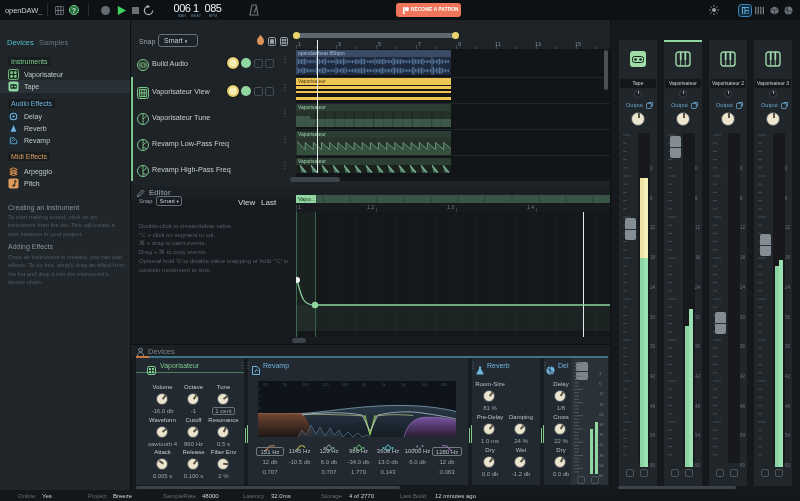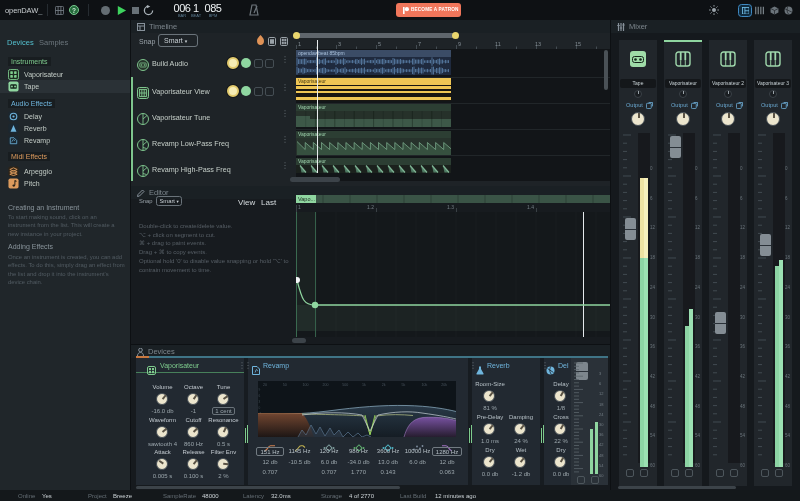--- a/index.html
+++ b/index.html
@@ -166,28 +166,20 @@
           <ellipse cx="6.3" cy="8.3" rx="1.5" ry="1.2" fill="#2d2418"></ellipse>
         </svg></div>
     <div class="abs" style="left:24px;top:180px;color:#c3ccc6;">Pitch</div>
   </div>
   <div class="abs" style="left:8px;top:204px;width:114px;font-size:7px;color:#89949b;">Creating an Instrument</div>
   <div class="abs" style="left:8px;top:213px;width:130px;font-size:5.9px;line-height:8.3px;color:#525c63;white-space:nowrap;">To start making sound, click on an<br>instrument from the list. This will create a<br>new instance in your project.</div>
   <div class="abs" style="left:8px;top:243px;width:114px;font-size:7px;color:#89949b;">Adding Effects</div>
   <div class="abs" style="left:8px;top:253px;width:130px;font-size:5.9px;line-height:8.3px;color:#525c63;white-space:nowrap;">Once an instrument is created, you can add<br>effects. To do this, simply drag an effect from<br>the list and drop it into the instrument's<br>device chain.</div>
 
   <div class="abs" style="left:131px;top:20px;width:479px;height:166px;background:#1e2327;"></div>
-  <div class="phead" style="left:131px;top:20px;width:479px;">
-    <svg width="8" height="8" viewBox="0 0 8 8">
-        <rect x="0.5" y="0.5" width="7" height="7" fill="none" stroke="#87919a"></rect>
-        <line x1="0.5" y1="3" x2="7.5" y2="3" stroke="#87919a"></line>
-        <line x1="3" y1="3" x2="3" y2="7.5" stroke="#87919a"></line>
-      </svg>
-    Timeline
-  </div>
 
   <div class="abs" style="left:139px;top:38px;font-size:7px;color:#9aa3aa;">Snap</div>
   <div class="abs" style="left:158px;top:34px;width:40px;height:13px;border:1px solid #6a737a;border-radius:3px;font-size:7px;color:#c9d0d5;line-height:11px;padding-left:5px;white-space:nowrap;overflow:hidden;">Smart <span style="font-size:5px;">▾</span></div>
   <svg class="abs" style="left:256px;top:35px" width="9" height="11" viewBox="0 0 9 11">
       <path d="M4.5 0 C6 2 8 3 8 6 C8 8.5 6.5 10 4.5 10 C2.5 10 1 8.5 1 6 C1 3 3 2 4.5 0 Z" fill="#e09357"></path>
     </svg>
   <svg class="abs" style="left:268px;top:37px" width="8" height="9" viewBox="0 0 8 9">
       <rect x="0.5" y="0.5" width="7" height="8" rx="1.2" fill="none" stroke="#9aa2a8"></rect>
       <rect x="2" y="2.2" width="4" height="4.6" fill="#9aa2a8"></rect>
     </svg>
@@ -568,21 +560,21 @@
       <line x1="136" y1="0.5" x2="142" y2="7.5" stroke="#7fb495" stroke-width="1.2"></line>
       <path d="M147 0.5 L153 7.5 L148.5 7.5 Z" fill="#4e7a63"></path>
       <line x1="147" y1="0.5" x2="153" y2="7.5" stroke="#7fb495" stroke-width="1.2"></line>
     </svg>
 
   <div class="abs" style="left:317px;top:40px;width:1px;height:133px;background:#e8ecee;"></div>
 
   <div class="abs" style="left:290px;top:177px;width:50px;height:5px;background:#3c4349;border-radius:2.5px;"></div>
 
   <div class="abs" style="left:131px;top:186px;width:479px;height:158px;background:#171b1f;"></div>
-  <div class="phead" style="left:131px;top:186px;width:479px;background:#1a2024;">
+  <div class="phead" style="left:131px;top:186px;width:479px;background:#1a2024;font-weight:bold;">
     <svg width="8" height="8" viewBox="0 0 8 8">
         <path d="M0.5 7.5 L1 5.5 L5.5 1 L7 2.5 L2.5 7 Z" fill="none" stroke="#87919a"></path>
       </svg>
     Editor
   </div>
   <div class="abs" style="left:139px;top:198px;font-size:5.8px;color:#9aa3aa;">Snap</div>
   <div class="abs" style="left:156px;top:195.5px;width:26px;height:10px;border:1px solid #6a737a;border-radius:2.5px;font-size:5.8px;color:#c9d0d5;line-height:8.5px;padding-left:2.5px;white-space:nowrap;overflow:hidden;">Smart <span style="font-size:4.5px;">▾</span></div>
   <div class="abs" style="left:238px;top:198px;font-size:8px;color:#d6dcdf;">View</div>
   <div class="abs" style="left:261px;top:198px;font-size:8px;color:#d6dcdf;">Last</div>
 
@@ -963,35 +955,20 @@
       <div class="abs" style="left:0;top:90.6px;width:9px;text-align:left;">48</div>
       <div class="abs" style="left:0;top:100.8px;width:9px;text-align:left;">54</div>
       <div class="abs" style="left:0;top:111px;width:9px;text-align:left;">60</div>
     </div>
   <div class="abs" style="left:577px;top:476px;width:8px;height:8px;border:1px solid #4d565c;border-radius:2px;"></div>
   <div class="abs" style="left:591px;top:476px;width:8px;height:8px;border:1px solid #4d565c;border-radius:2px;"></div>
 
   <div class="abs" style="left:136px;top:486px;width:264px;height:3px;background:#3c4349;border-radius:1.5px;"></div>
 
   <div class="abs" style="left:611px;top:20px;width:189px;height:470px;background:#15191d;"></div>
-  <div class="phead" style="left:611px;top:20px;width:189px;">
-    <svg width="8" height="8" viewBox="0 0 8 8">
-        <g stroke="#87919a" stroke-width="1.2">
-          <line x1="1.5" y1="0" x2="1.5" y2="8"></line>
-          <line x1="4" y1="0" x2="4" y2="8"></line>
-          <line x1="6.5" y1="0" x2="6.5" y2="8"></line>
-        </g>
-        <g stroke="#87919a" stroke-width="1">
-          <line x1="0.3" y1="2.5" x2="2.7" y2="2.5"></line>
-          <line x1="2.8" y1="5" x2="5.2" y2="5"></line>
-          <line x1="5.3" y1="2" x2="7.7" y2="2"></line>
-        </g>
-      </svg>
-    Mixer
-  </div>
   <div id="mixer">
       <div class="abs" style="left:619px;top:40px;width:38px;height:446px;background:#21262b;"></div>
       <div class="abs" style="left:630px;top:51px;width:16px;height:16px;border-radius:3px;background:#9fdca8;"></div>
       <svg class="abs" style="left:632px;top:56px" width="12" height="7" viewBox="0 0 12 7">
         <rect x="0.5" y="0.5" width="11" height="6" rx="2" fill="none" stroke="#15251b"></rect>
         <circle cx="3.5" cy="3.5" r="1.3" fill="#15251b"></circle>
         <circle cx="8.5" cy="3.5" r="1.3" fill="#15251b"></circle>
       </svg>
       <div class="abs" style="left:620px;top:79px;width:36px;height:9px;background:#14171a;border-radius:2px;font-size:5px;color:#c8d2d6;text-align:center;line-height:9px;white-space:nowrap;overflow:hidden;">Tape</div>
       <div class="abs" style="left:634px;top:90px;width:8px;height:8px;border-radius:50%;background:#1a1e22;border:1px solid #3a4147;"></div>

